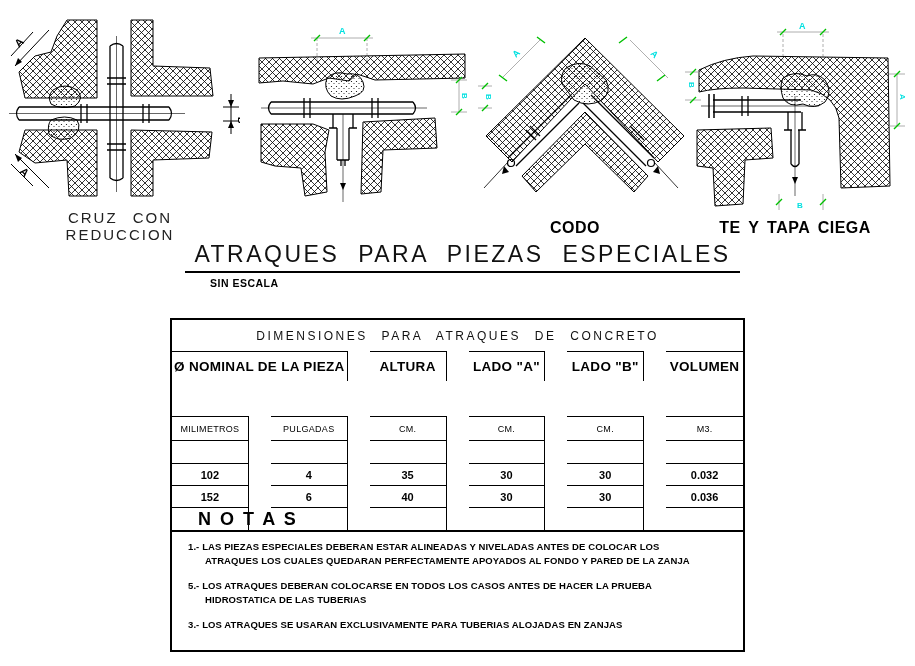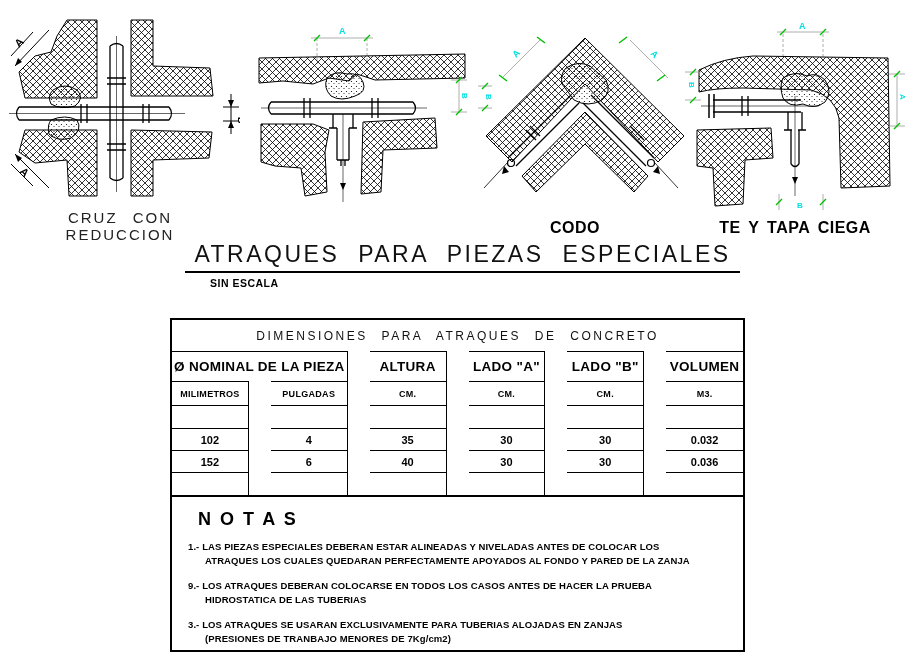--- a/index.html
+++ b/index.html
@@ -41,21 +41,21 @@
     display:flex; align-items:center; justify-content:center;
     box-sizing:border-box; overflow:hidden; white-space:nowrap;
   }
   .tcell.span2 { grid-column:span 2; }
   .tcell.noright { border-right:none; }
   .tcell.notop { border-top:none; }
   .tbl-title {
     height:31px; font-size:12px; font-weight:400; letter-spacing:2.5px; word-spacing:8px; color:#111;
   }
   .h-group { height:30px; font-size:13.5px; font-weight:700; letter-spacing:0.3px; }
-  .h-units { height:24px; font-size:9px;  font-weight:700; letter-spacing:0.3px; }
+  .h-units { height:24px; font-size:9px;  font-weight:400; letter-spacing:0.3px;margin-top:35px; }
   .r-empty { height:23px; }
   .r-data  { height:22px; font-size:11px; font-weight:700; }
 
   
   .notes {
     left:170px; top:495px; width:575px; height:157px;
     border:2px solid #000; border-top:none; box-sizing:border-box;
   }
   .notes-heading {
     margin:14px 8px 10px 26px; font-size:18px; font-weight:700; letter-spacing:2px;
@@ -279,20 +279,19 @@
         <div class="tcell r-empty"></div>
         <div class="tcell noright r-empty"></div>
     </div>
   </div>
 
   <div class="abs notes">
     <div class="notes-heading">N O T A S</div>
     <div class="note-line">1.- LAS PIEZAS ESPECIALES DEBERAN ESTAR ALINEADAS Y NIVELADAS ANTES DE COLOCAR LOS</div>
     <div class="note-line note-cont">ATRAQUES LOS CUALES QUEDARAN PERFECTAMENTE APOYADOS AL FONDO Y PARED DE LA ZANJA</div>
     <div class="note-gap"></div>
-    <div class="note-line">9.- LOS ATRAQUES DEBERAN COLOCARSE EN TODOS LOS CASOS ANTES DE HACER LA PRUEBA</div>
+    <div class="note-line">5.- LOS ATRAQUES DEBERAN COLOCARSE EN TODOS LOS CASOS ANTES DE HACER LA PRUEBA</div>
     <div class="note-line note-cont">HIDROSTATICA DE LAS TUBERIAS</div>
     <div class="note-gap"></div>
     <div class="note-line">3.- LOS ATRAQUES SE USARAN EXCLUSIVAMENTE PARA TUBERIAS ALOJADAS EN ZANJAS</div>
-    <div class="note-line note-cont">(PRESIONES DE TRANBAJO MENORES DE 7Kg/cm2)</div>
   </div>
 
 </div>
 
 </body></html>

